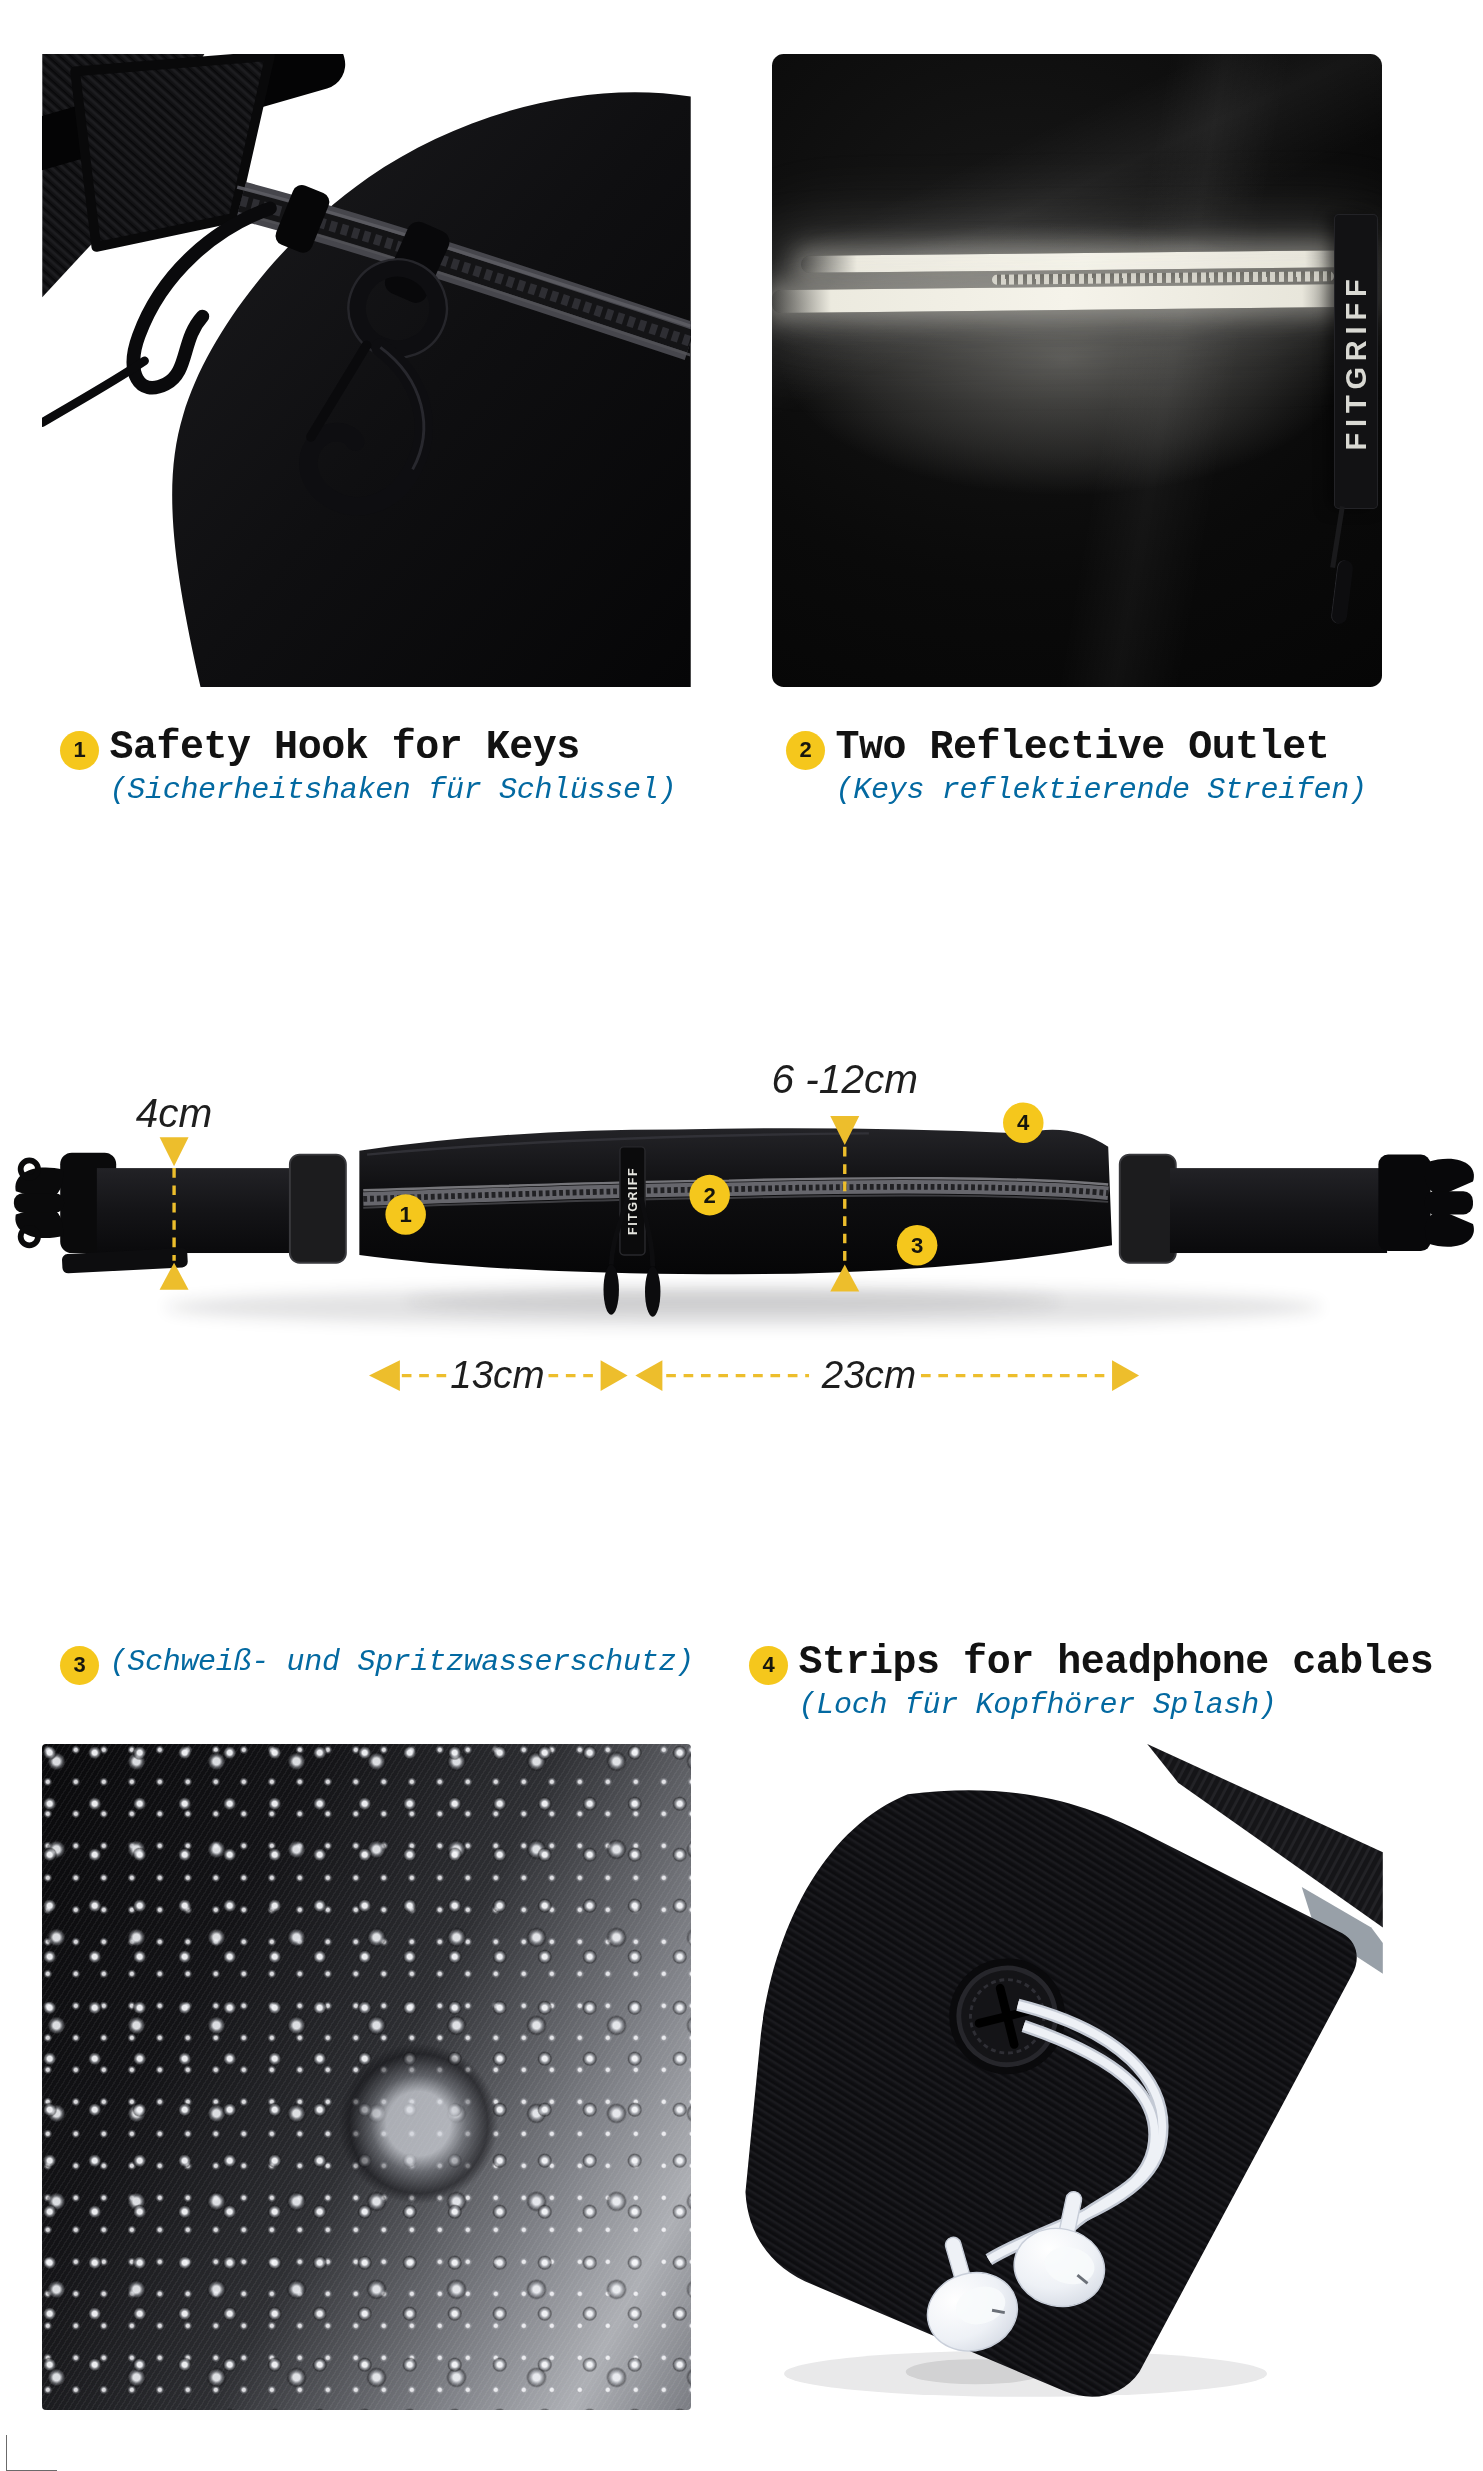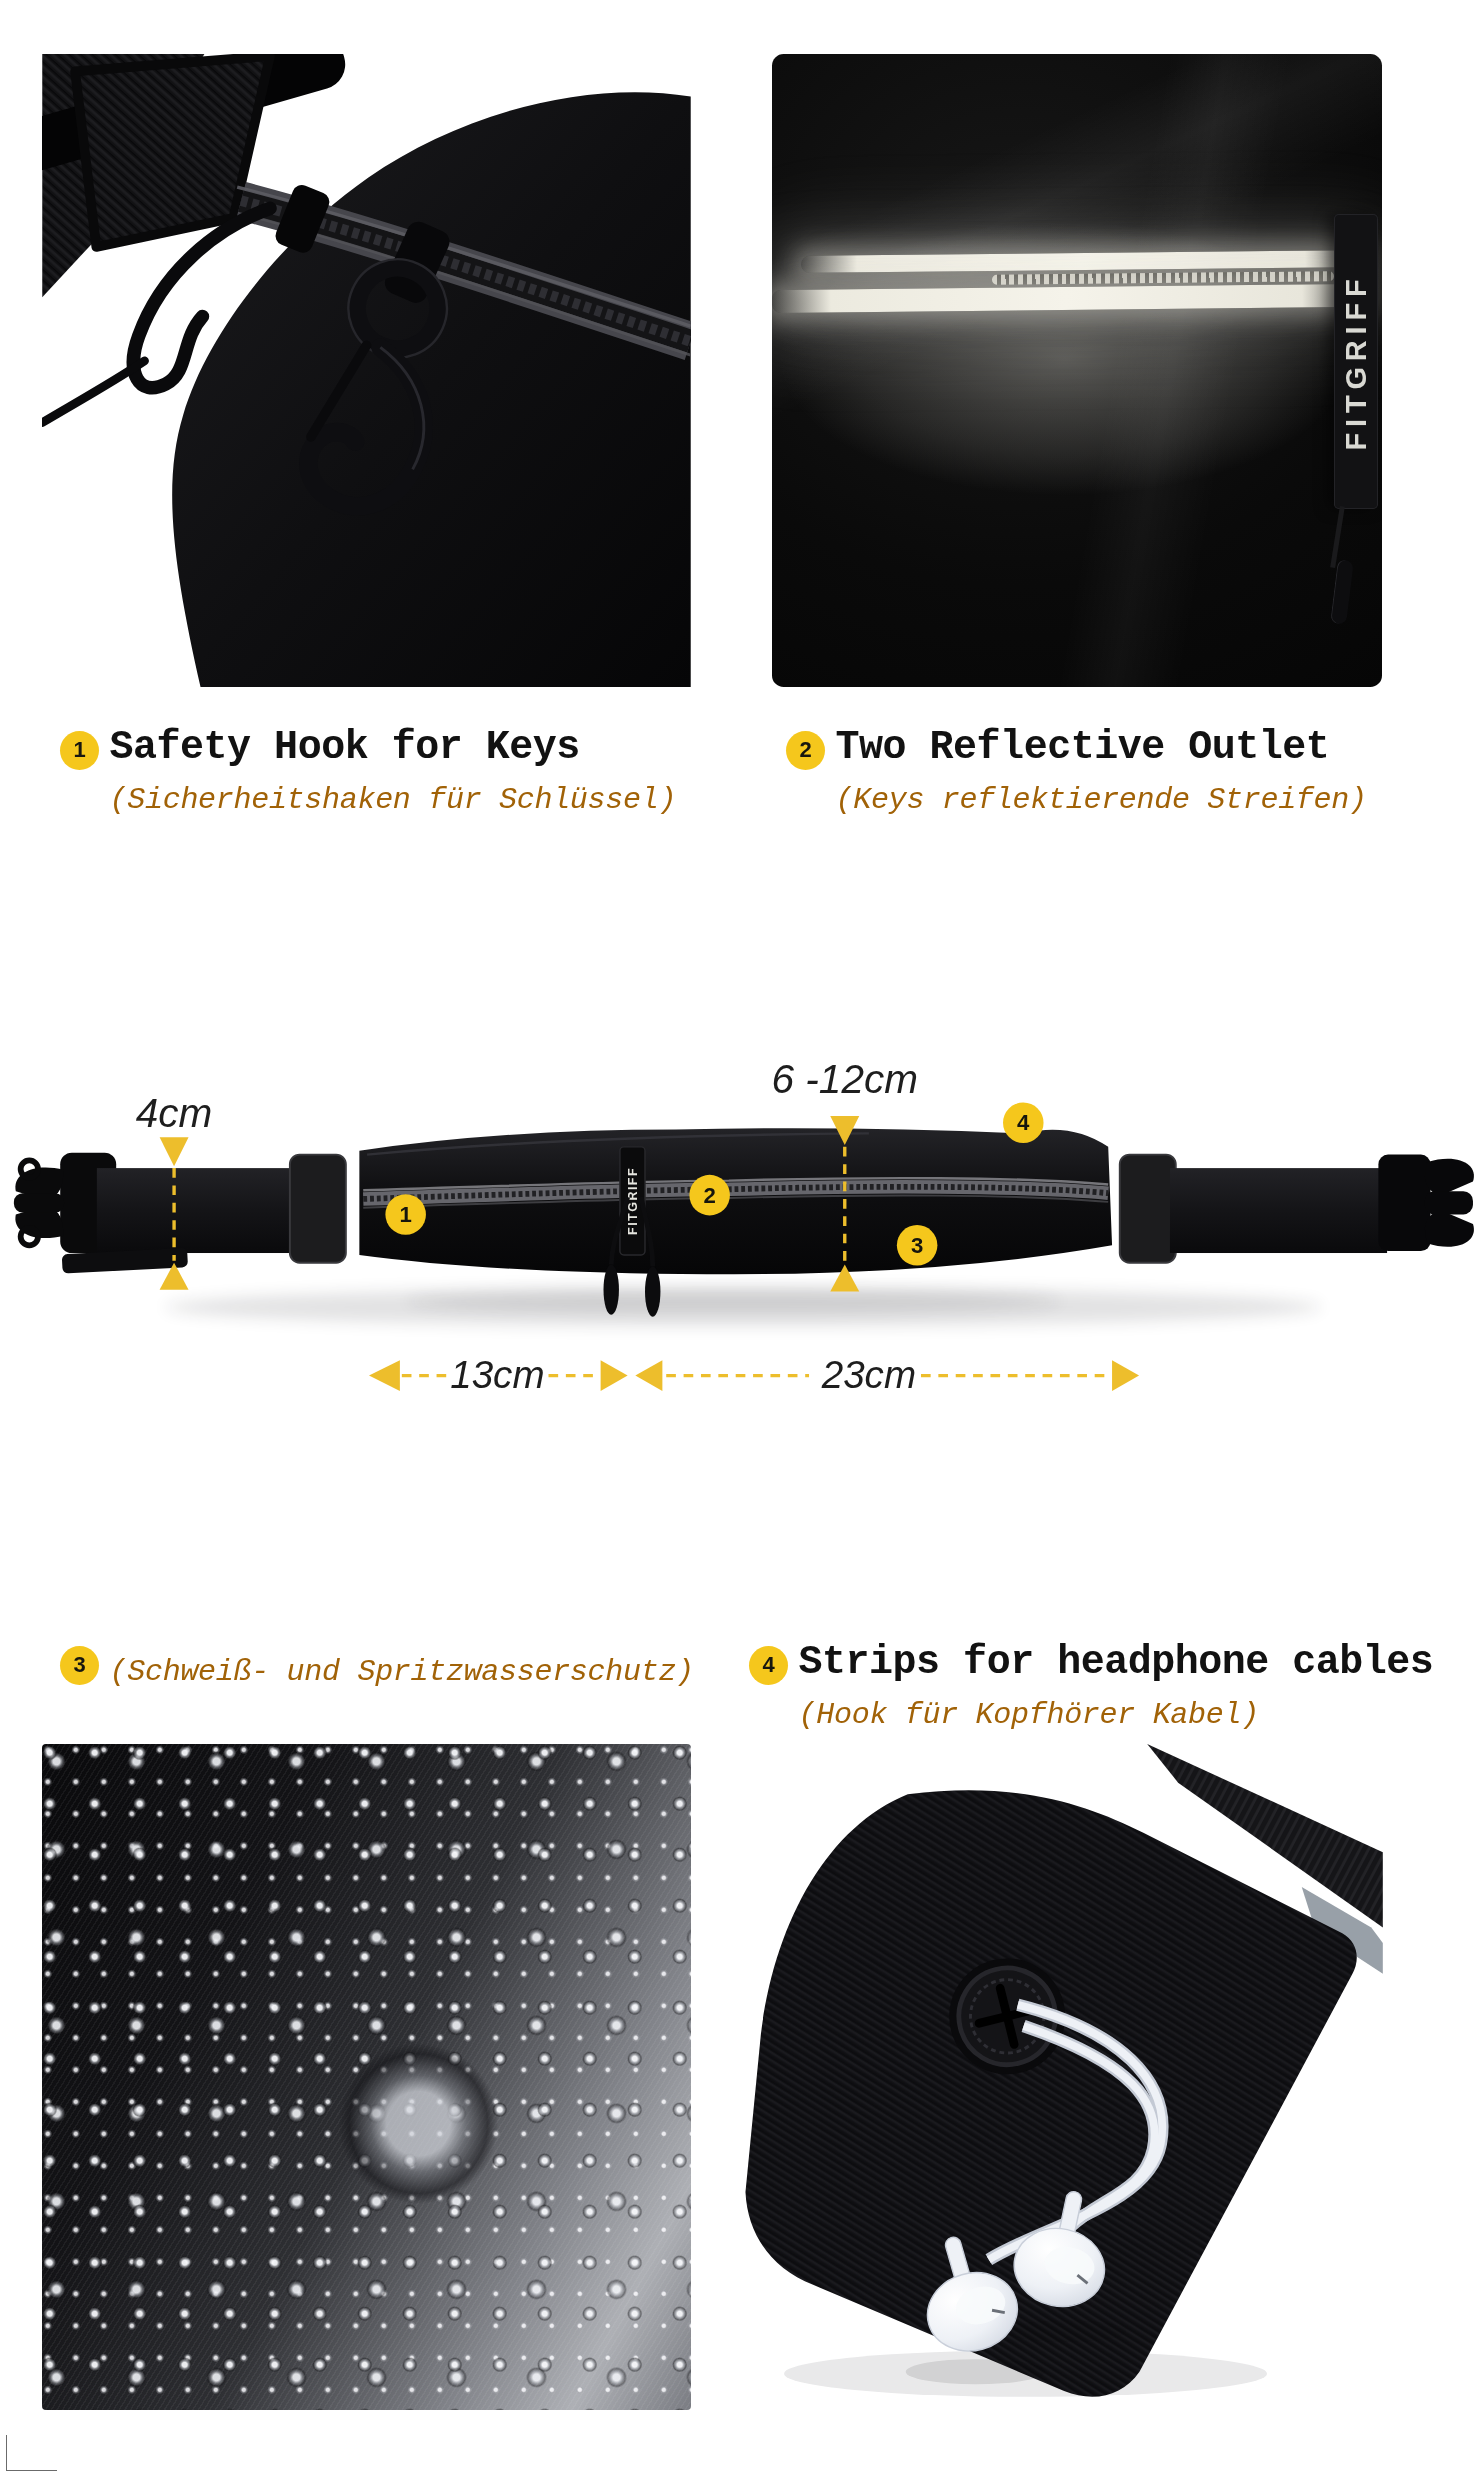--- a/index.html
+++ b/index.html
@@ -47,21 +47,21 @@
   
   .photo-hook{left:42px;top:54px;width:649px;height:633px;}
   .photo-earbuds{left:726px;top:1744px;width:657px;height:676px;}
 
   
   .feature{position:absolute;display:flex;align-items:flex-start;}
   .badge{width:39px;height:39px;border-radius:50%;background:#F5C71C;display:flex;align-items:center;justify-content:center;
     font-weight:bold;font-size:22px;color:#17170f;margin-top:4.8px;flex:0 0 auto;}
   .ftext{margin-left:10.6px;font-family:Liberation Mono, monospace;}
   .ftitle{font-size:40px;font-weight:700;color:#121212;letter-spacing:-0.5px;line-height:1.08;white-space:nowrap;}
-  .fsub{font-size:30px;font-style:italic;color:#a16207;margin-top:14px;letter-spacing:-0.3px;white-space:nowrap;}
+  .fsub{font-size:30px;font-style:italic;color:#0369a1;margin-top:4px;letter-spacing:-0.3px;white-space:nowrap;}
 
   
   .belt-svg{position:absolute;left:0;top:1033px;width:1483px;height:386px;}
   .belt-svg text{font-family:"Liberation Sans",sans-serif;}
   .dim{font-size:42px;font-style:italic;fill:#1e1e1e;}
   .dim2{font-size:40px;font-style:italic;fill:#1e1e1e;}
   .cnum{font-size:23px;font-weight:bold;fill:#15150d;text-anchor:middle;}
   .belt-brand{font-size:13px;font-weight:bold;letter-spacing:1.5px;fill:#e6e6e0;text-anchor:middle;}
   .mline{stroke:#EDBE2C;stroke-width:3.5;stroke-dasharray:10 8;fill:none;}
   .mtri{fill:#EDBE2C;}
@@ -262,21 +262,21 @@
     <div class="ftext">
       <div class="fsub">(Schweiß- und Spritzwasserschutz)</div>
     </div>
   </div>
   <div class="feature" style="left:749px;top:1641px;">
     <div class="badge">
         <span>4</span>
       </div>
     <div class="ftext">
       <div class="ftitle">Strips for headphone cables</div>
-      <div class="fsub">(Hook für Kopfhörer Kabel)</div>
+      <div class="fsub">(Loch für Kopfhörer Splash)</div>
     </div>
   </div>
 
   <div class="photo photo-droplets">
     <div class="drops"></div>
     <div class="texture"></div>
   </div>
 
   <svg class="photo photo-earbuds" viewBox="0 0 680 700">
     <defs>

